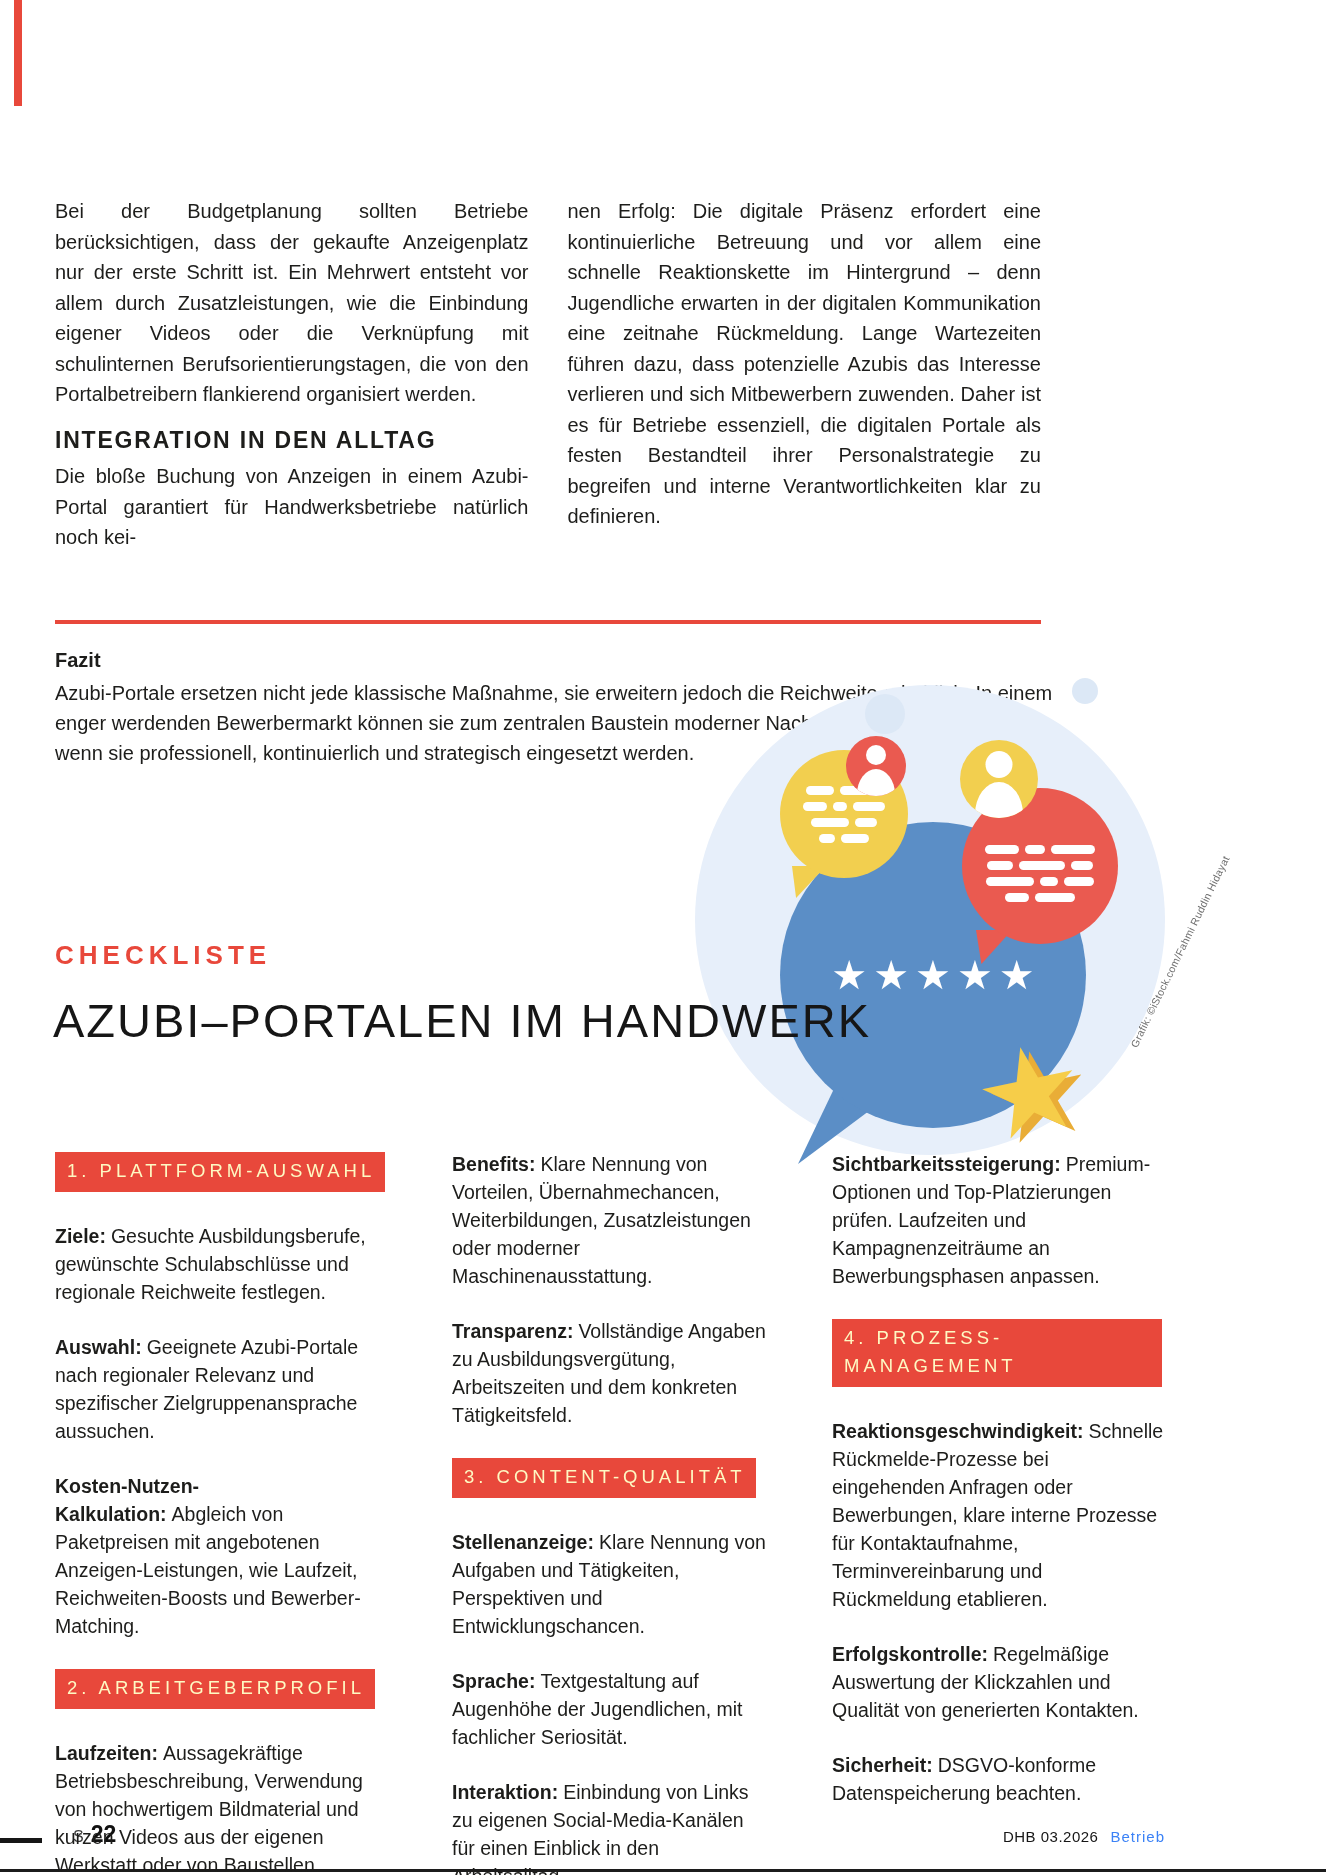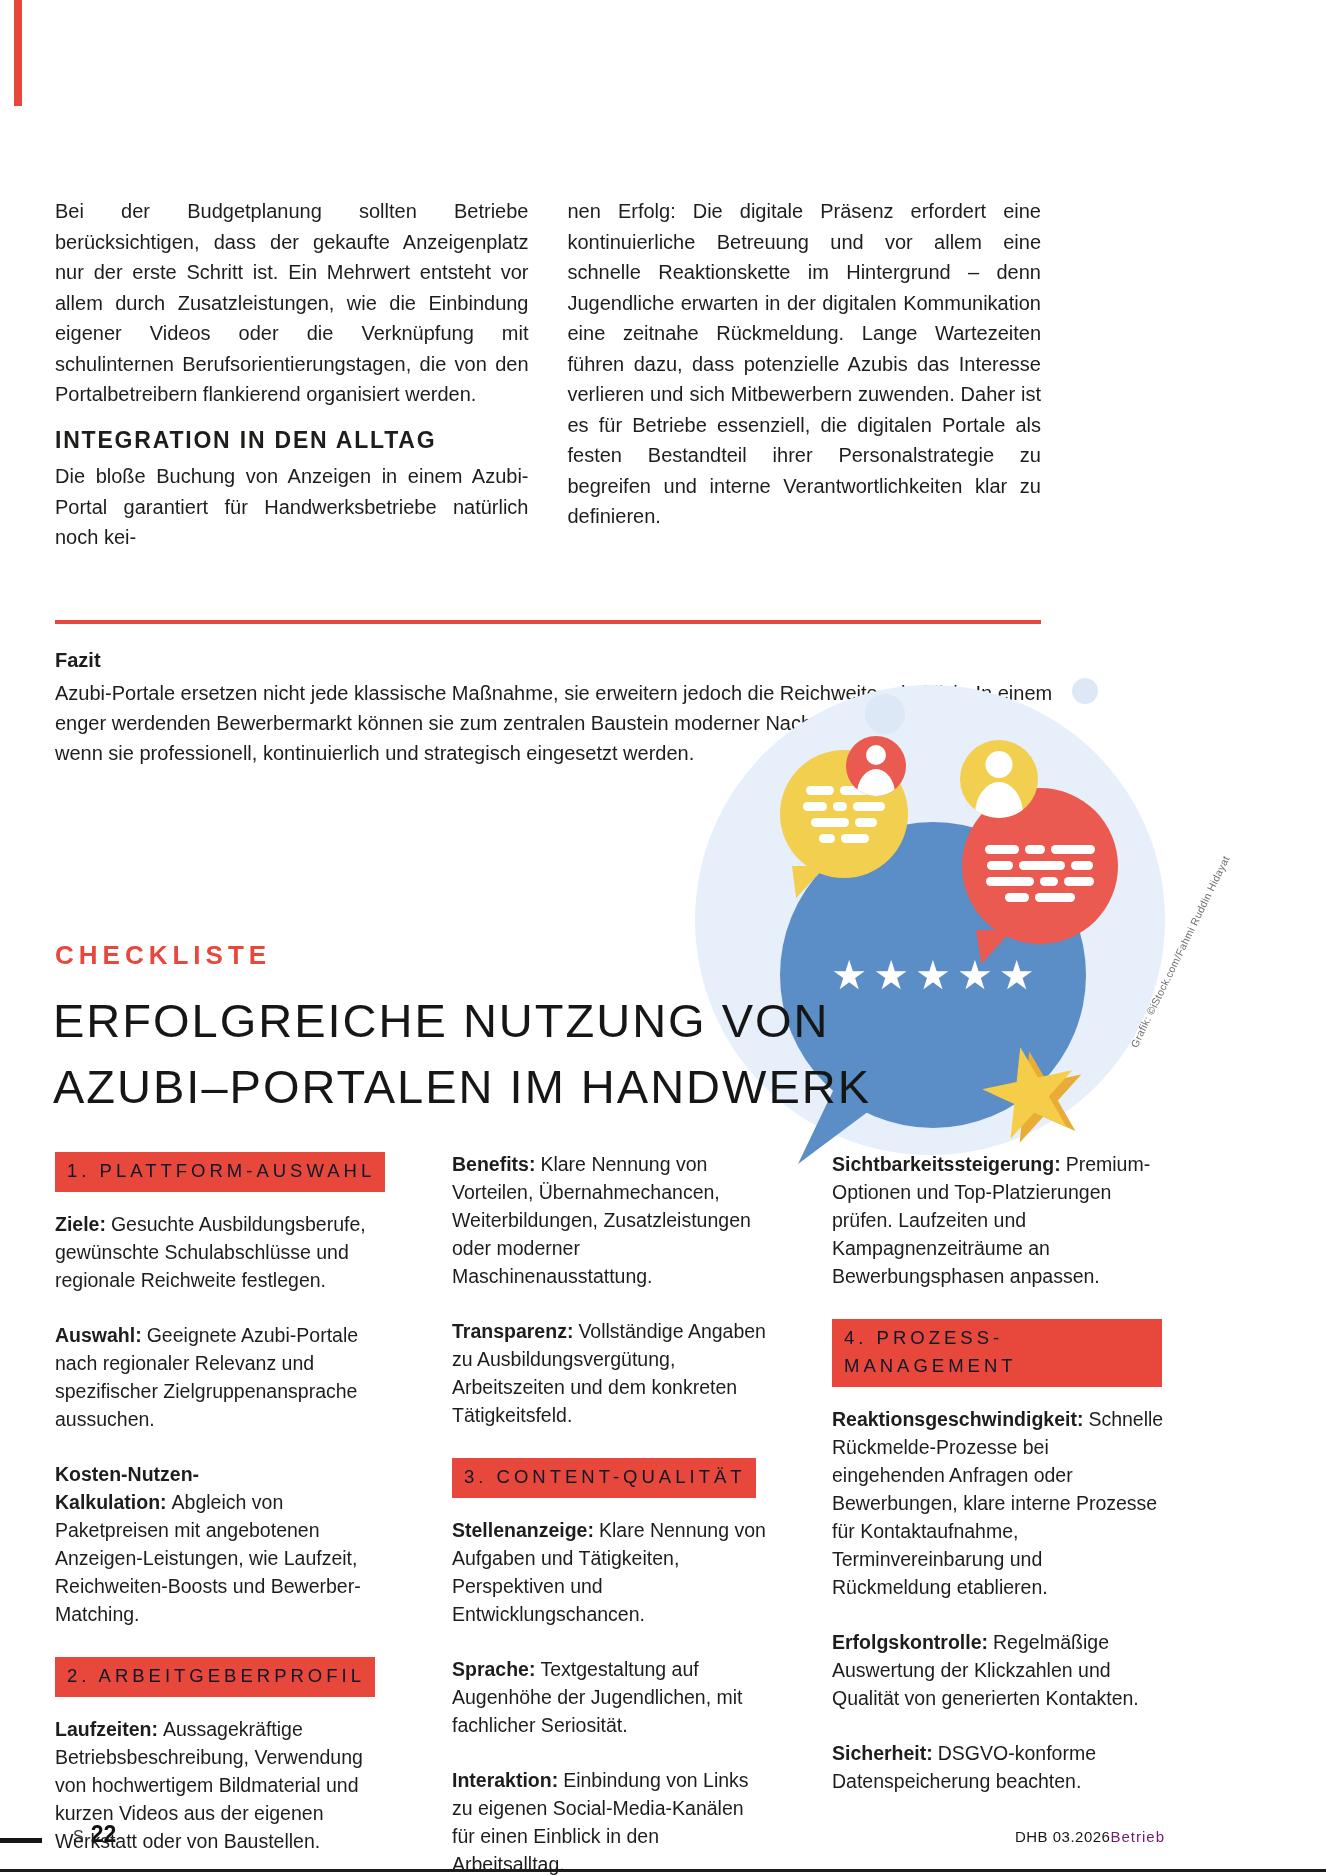--- a/index.html
+++ b/index.html
@@ -68,33 +68,33 @@
   .credit{left:448px;top:364px;transform:rotate(-64deg);transform-origin:0 0;
     font-size:10.5px;color:#6f6f6f;white-space:nowrap;letter-spacing:0.3px;}
 
   
   .kicker{position:absolute;left:55px;top:940px;font-size:26px;font-weight:bold;
     letter-spacing:5px;color:var(--red);z-index:6;}
   .chk-title{position:absolute;left:53px;top:988px;font-size:47px;line-height:66px;
     letter-spacing:2px;color:#161616;z-index:6;}
   .checklist{position:absolute;left:55px;top:1150px;width:1112px;display:grid;
     grid-template-columns:335px 318px 330px;column-gap:62px;font-size:19.5px;line-height:28px;z-index:6;}
-  .chk-header{display:inline-block;justify-self:start;background:var(--red);color:#0f172a;
-    font-size:18.5px;letter-spacing:4px;padding:5px 10px 7px 12px;margin:2px 0 18px;}
+  .chk-header{display:inline-block;justify-self:start;background:var(--red);color:#fef9c3;
+    font-size:18.5px;letter-spacing:4px;padding:5px 10px 7px 12px;margin:2px 0 30px;}
   .chk-item{margin:0 0 27px;}
   .chk-item b{margin-right:5px;text-align:center;}
 
   
   .footer-dash{position:absolute;left:0;top:1838px;width:42px;height:5px;background:#161616;}
   .footer-left{position:absolute;left:73px;top:1821px;}
   .footer-left .prefix{font-size:16px;color:#3a3a3a;letter-spacing:1px;}
   .footer-left .num{font-size:23px;font-weight:bold;color:#111;margin-left:6px;}
   .footer-right{position:absolute;right:161px;top:1828px;font-size:15px;color:#161616;}
   .footer-right .issue{font-weight:normal;letter-spacing:0.5px;}
-  .footer-right .section{margin-left:0;letter-spacing:1px;color:#701a75;}
+  .footer-right .section{margin-left:12px;letter-spacing:1px;color:#3b82f6;}
   .bottom-line{position:absolute;left:0;top:1869px;width:1326px;height:3px;background:#1c1c1c;}
 </style>
 </head>
 <body>
 
 <div class="page">
 
   <div class="corner-bar"></div>
 
   <div class="body-cols">
@@ -175,21 +175,20 @@
       <div class="p-head"></div>
       <div class="p-body"></div>
     </div>
 
     <div class="star-gold">★</div>
     <div class="credit">Grafik: ©iStock.com/Fahmi Ruddin Hidayat</div>
   </div>
 
   <div class="kicker">CHECKLISTE</div>
   <div class="chk-title">
-    <div>ERFOLGREICHE NUTZUNG VON</div>
     <div>AZUBI–PORTALEN IM HANDWERK</div>
   </div>
 
   <div class="checklist">
 
     <div>
       <div class="chk-header">1. PLATTFORM-AUSWAHL</div>
       <p class="chk-item"><b>Ziele:</b><span>Gesuchte Ausbildungsberufe, gewünschte Schulabschlüsse und regionale Reichweite festlegen.</span></p>
       <p class="chk-item"><b>Auswahl:</b><span>Geeignete Azubi-Portale nach regionaler Relevanz und spezifischer Zielgruppenansprache aussuchen.</span></p>
       <p class="chk-item"><b>Kosten-Nutzen-Kalkulation:</b><span>Abgleich von Paketpreisen mit angebotenen Anzeigen-Leistungen, wie Laufzeit, Reichweiten-Boosts und Bewerber-Matching.</span></p>

